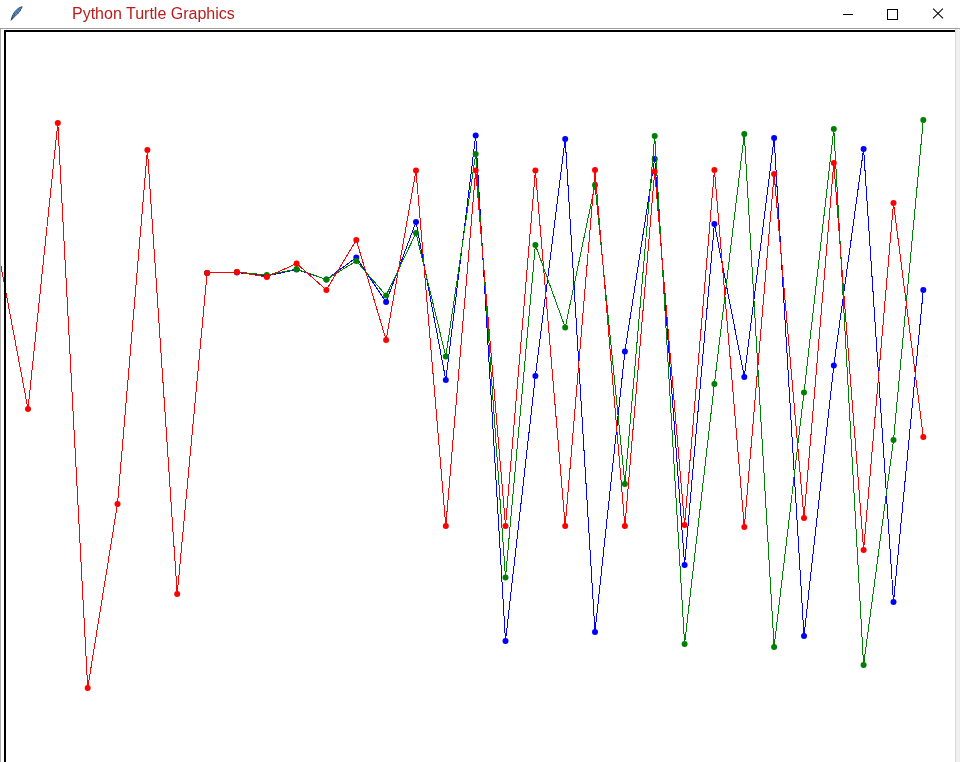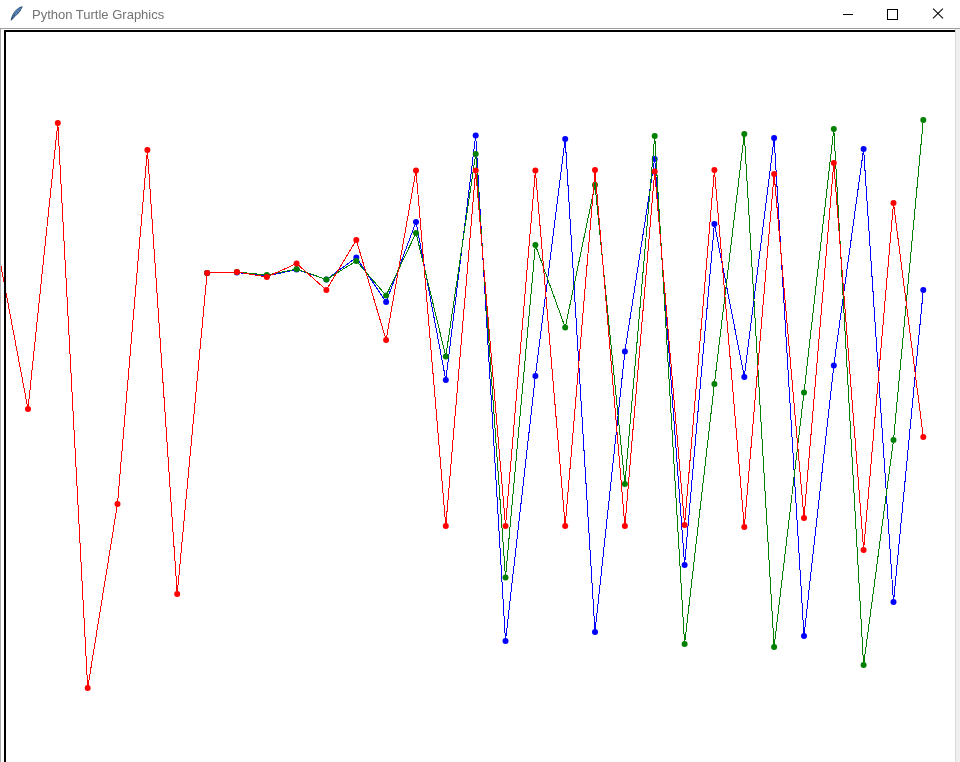--- a/index.html
+++ b/index.html
@@ -6,21 +6,21 @@
   #window{
     position:relative;width:960px;height:762px;overflow:hidden;background:#fff;
     font-family:"Liberation Sans",sans-serif;
   }
   
   #titlebar{
     position:absolute;top:0;left:0;width:960px;height:28px;background:#ffffff;
     border-bottom:1px solid #9f9f9f;display:flex;align-items:center;
   }
   #app-icon{width:16px;height:16px;margin-left:9px;margin-right:7px;flex:0 0 auto;}
-  #title-text{font-size:13px;color:#737373;white-space:nowrap;}
+  #title-text{font-size:16px;color:#b91c1c;white-space:nowrap;margin-left:40px;}
   #tb-spacer{flex:1 1 auto;}
   .tb-btn{
     width:45px;height:28px;display:flex;align-items:center;justify-content:center;
     flex:0 0 auto;cursor:default;position:relative;
   }
   .glyph-min{width:10px;height:1px;background:#000;}
   .glyph-max{width:9px;height:9px;border:1px solid #000;background:transparent;}
   .glyph-close{position:relative;width:12px;height:12px;}
   .glyph-close::before,.glyph-close::after{
     content:"";position:absolute;left:-1px;top:5.4px;width:14px;height:1.2px;background:#000;

